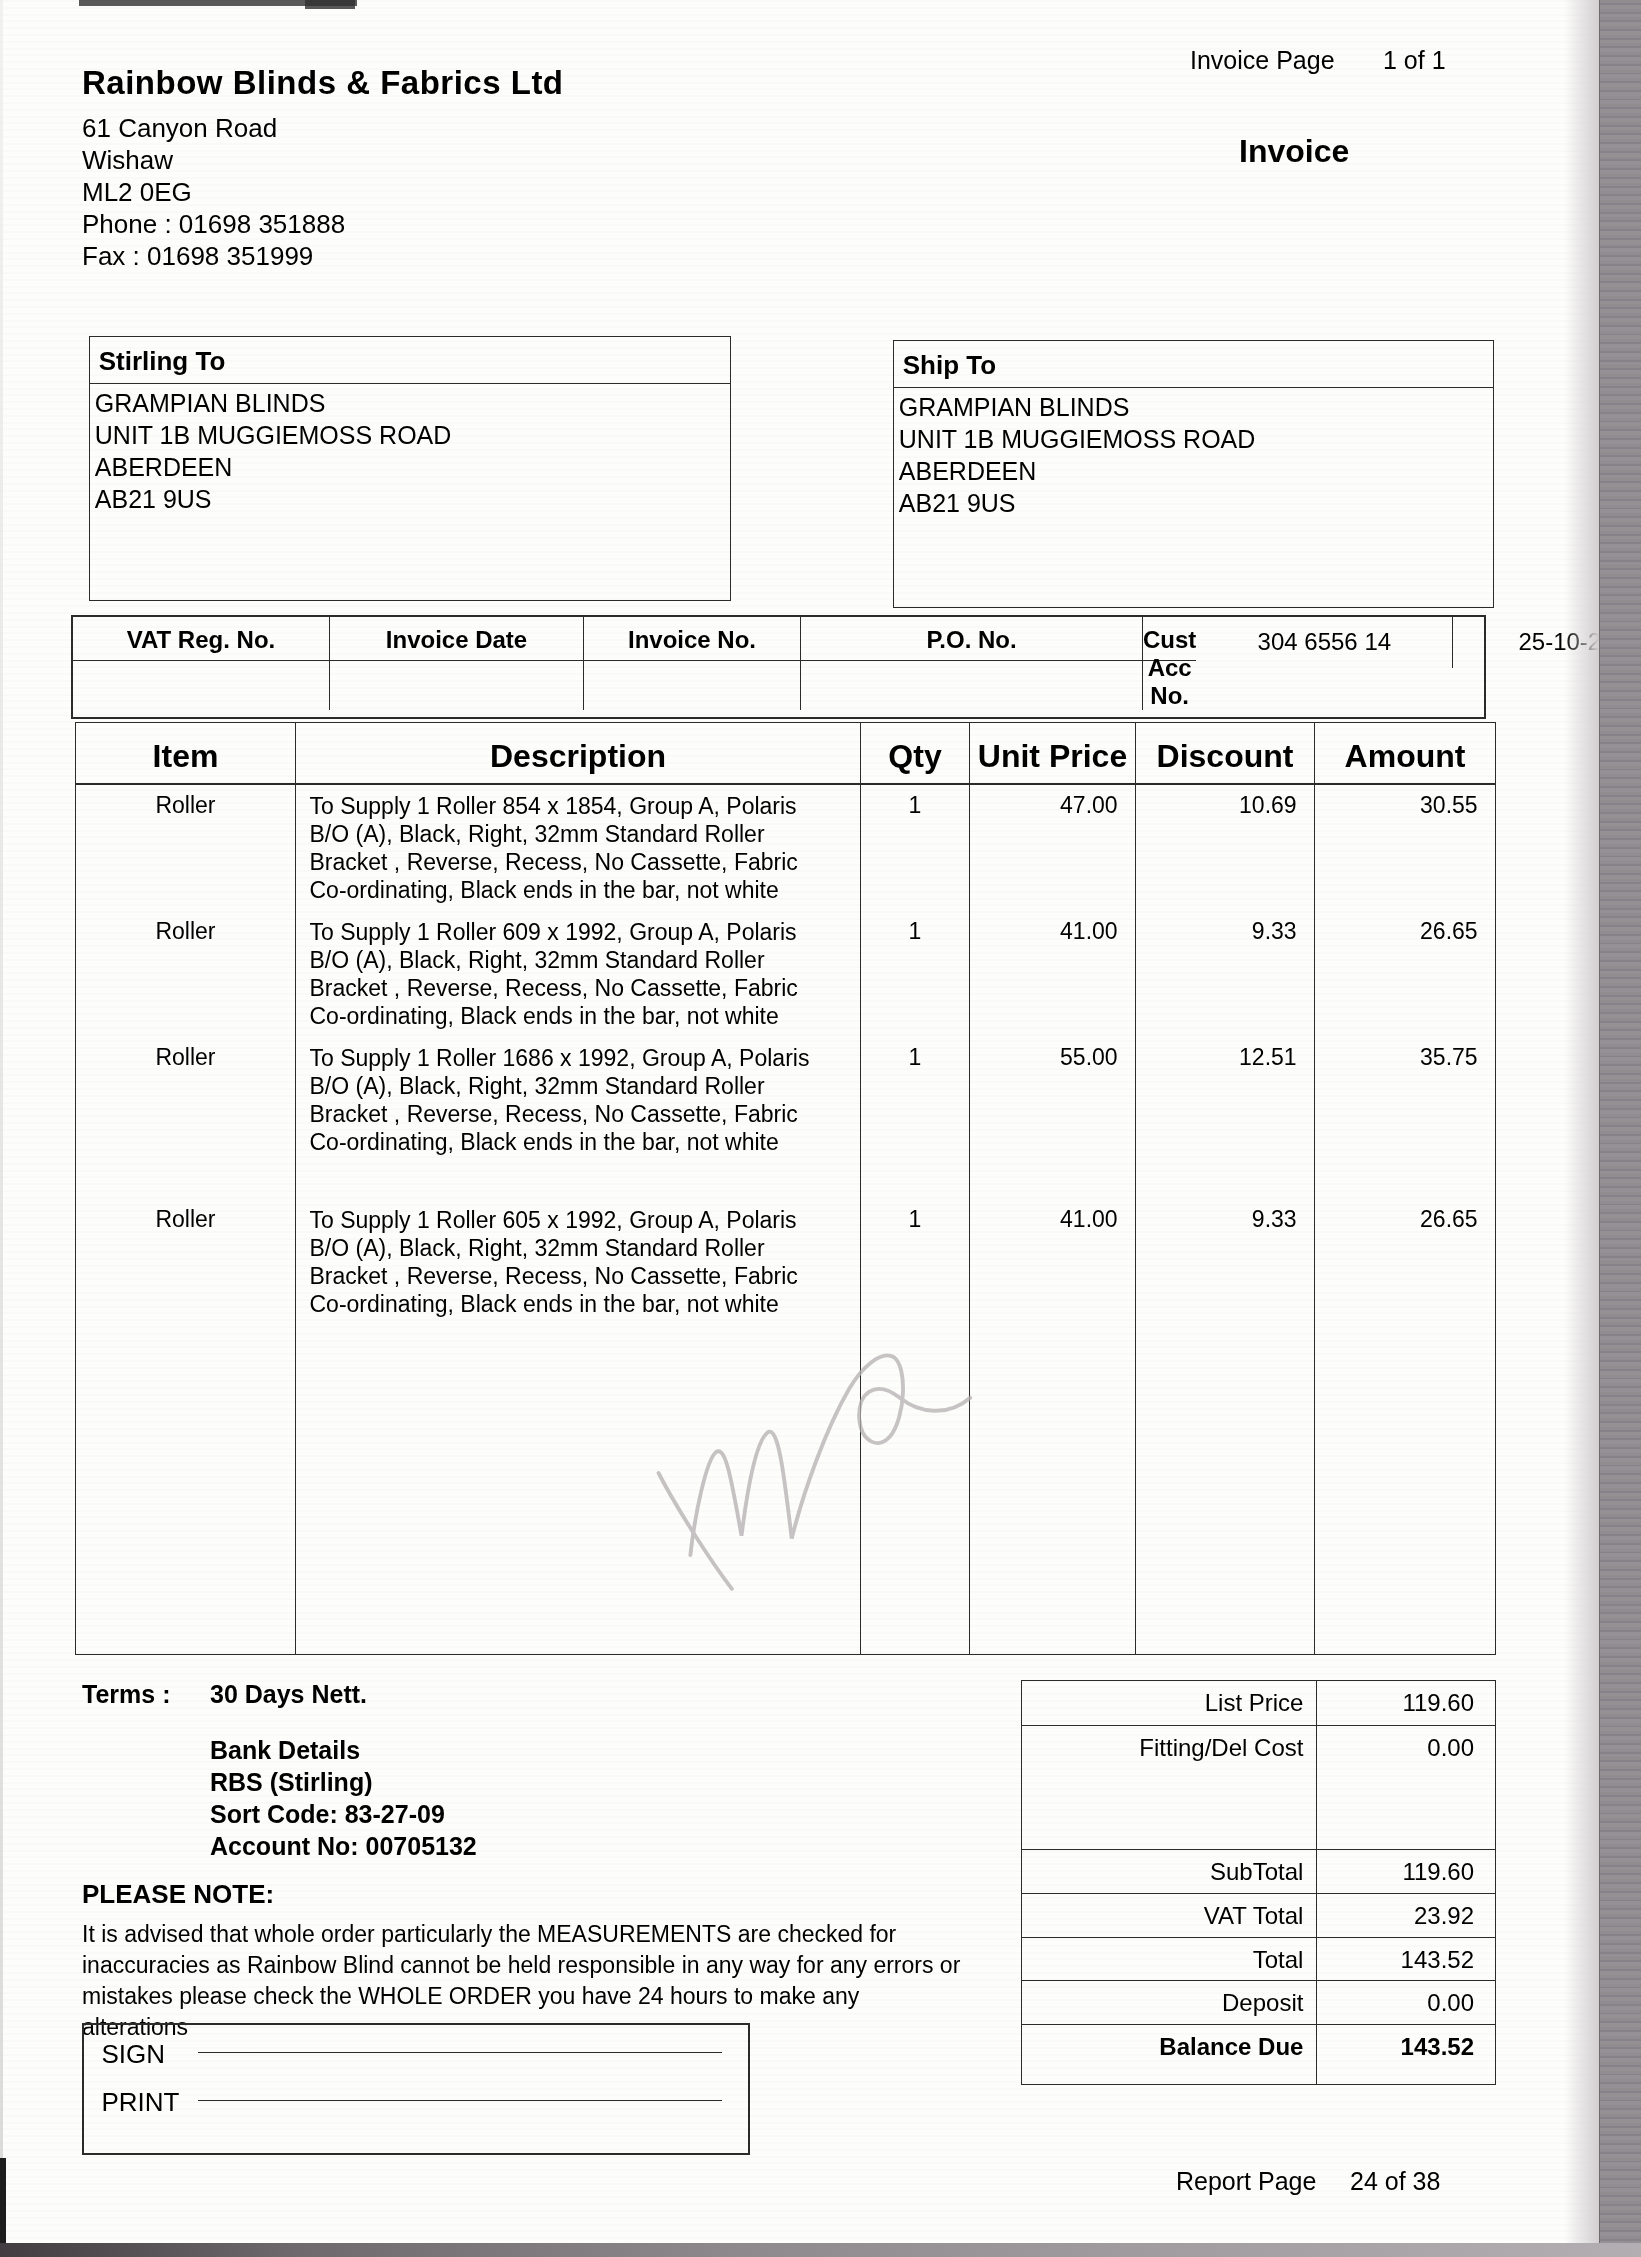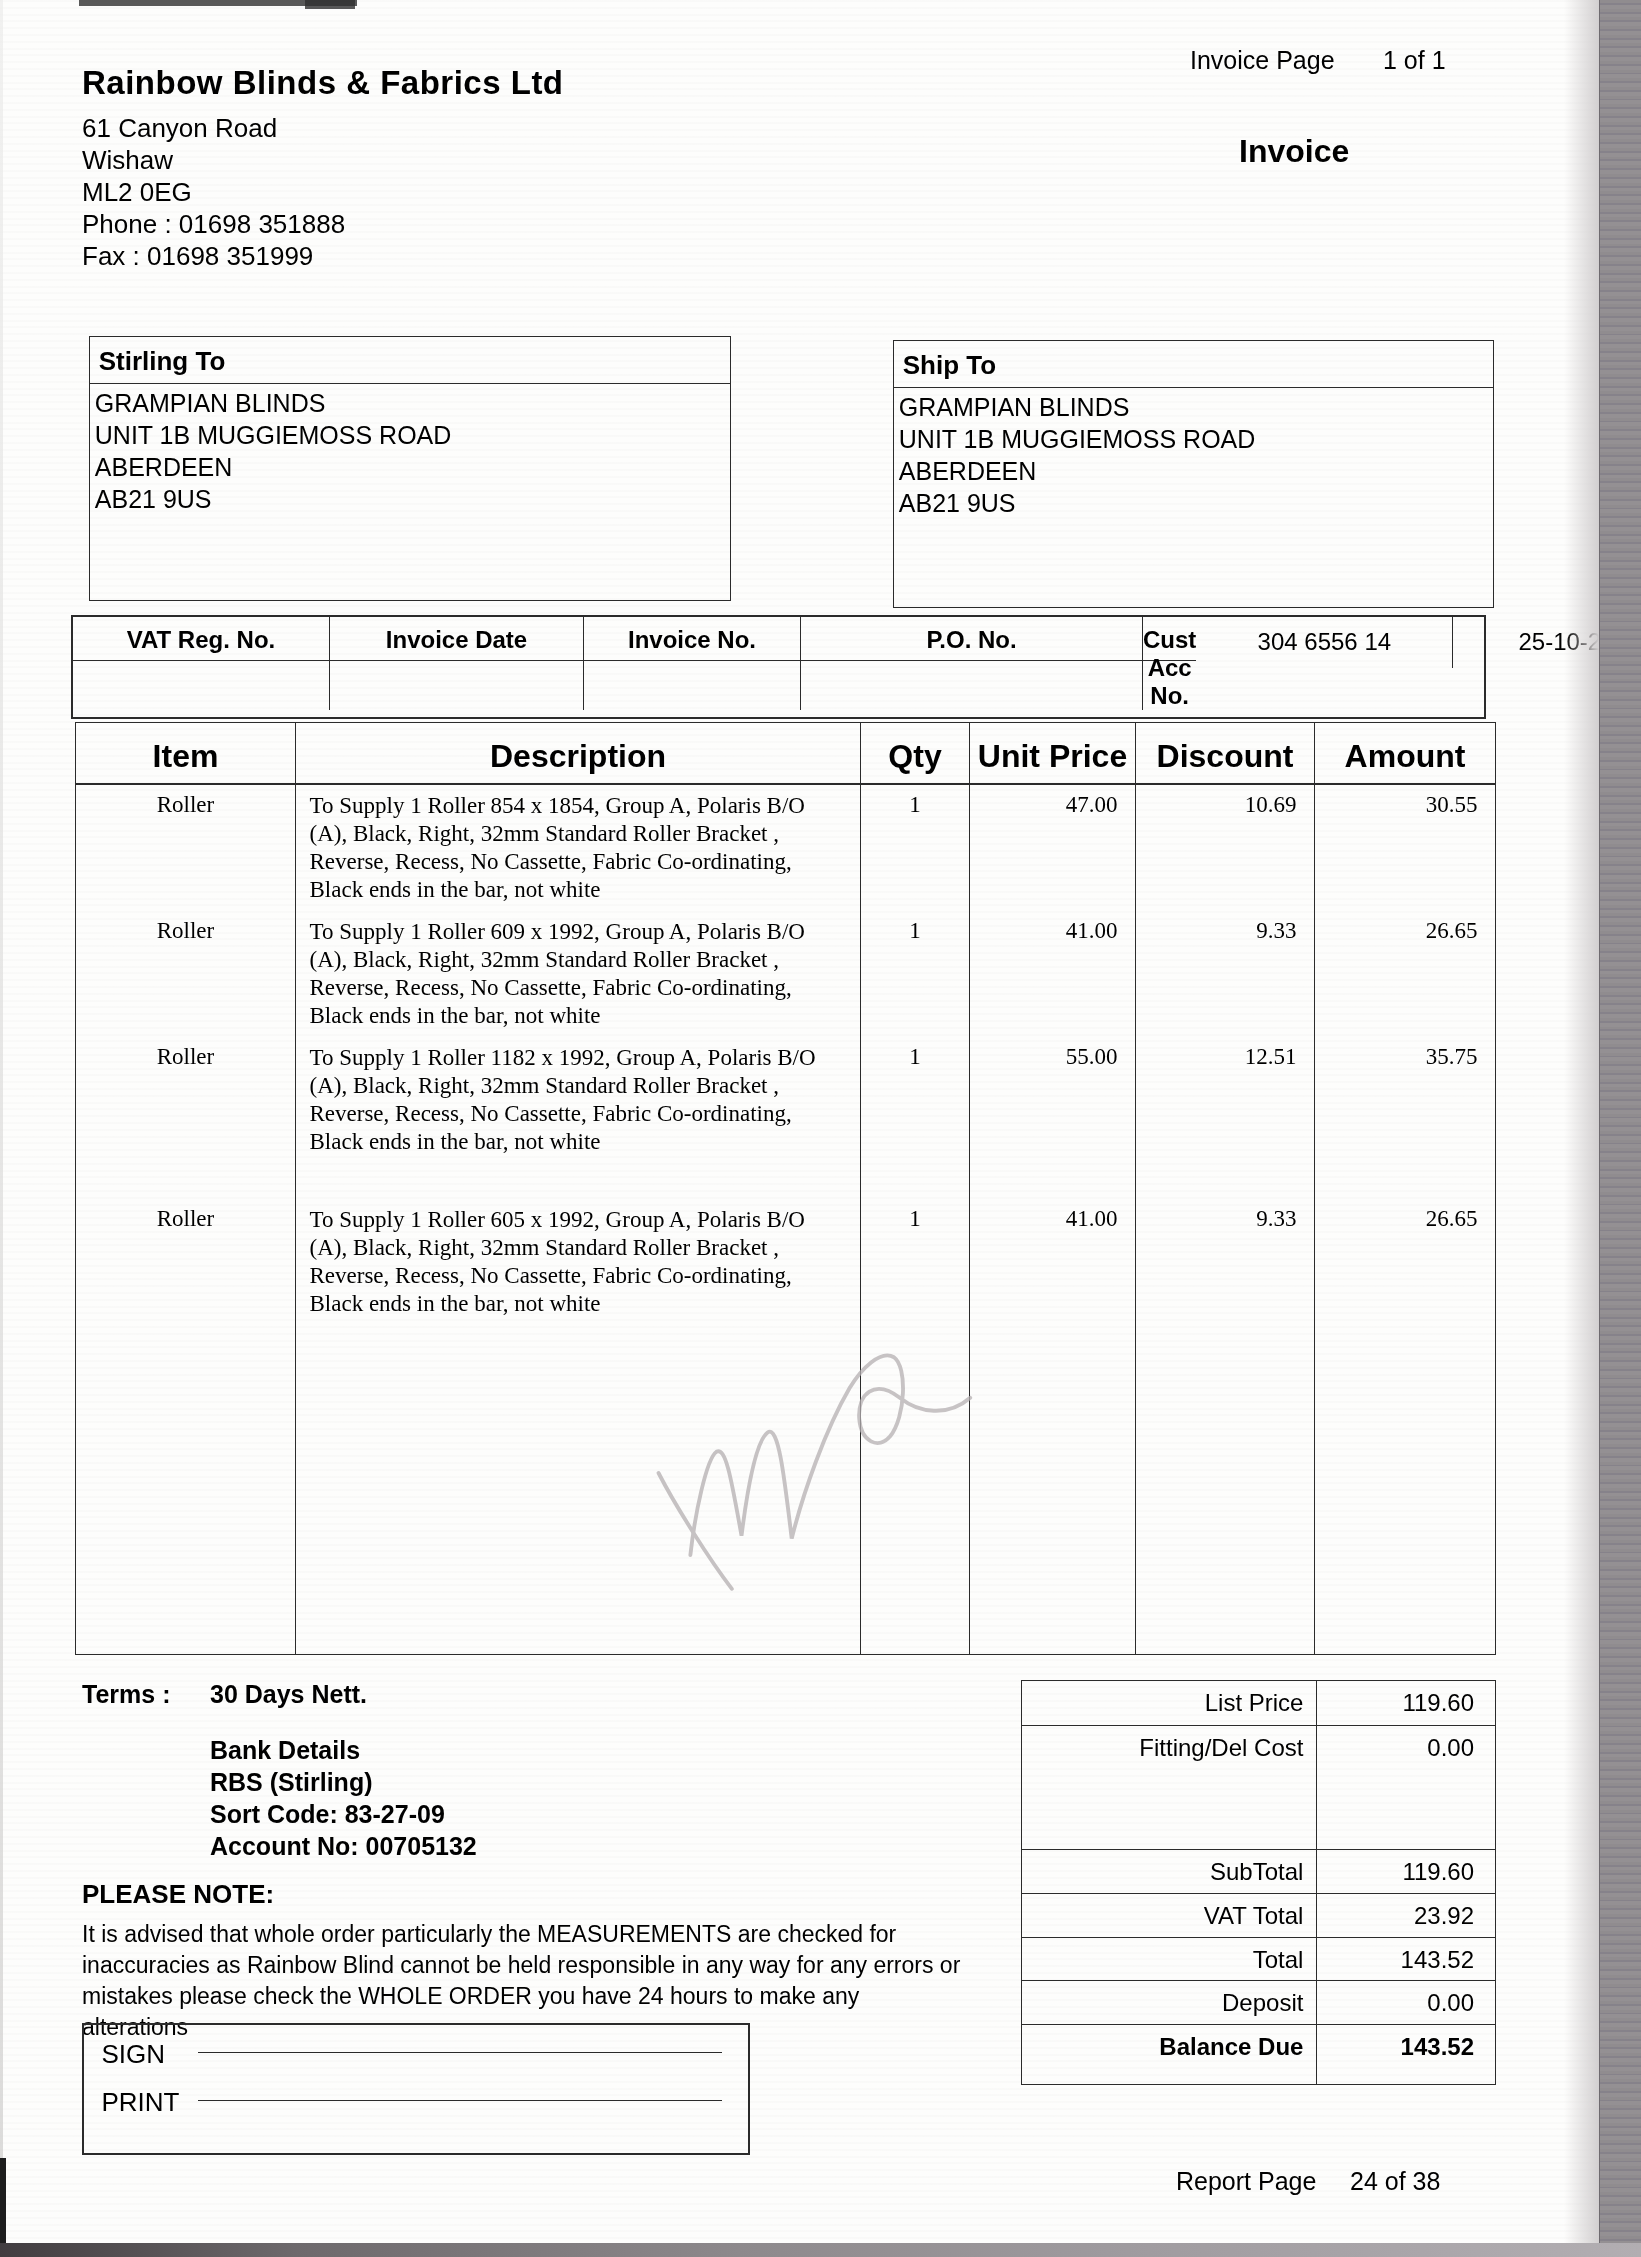--- a/index.html
+++ b/index.html
@@ -43,21 +43,21 @@
   .mhead > div{font-weight:bold;padding-top:8.7px;}
   .mval{height:51px;}
   .mval > div{padding-top:10.6px;}
   
   .items{border:1.9px solid #2b2b2b;display:flex;flex-direction:column;}
   .irow{display:grid;grid-template-columns:220px 565px 109px 166px 179px 1fr;}
   .irow > div{border-right:1.9px solid #2b2b2b;}
   .irow > div:last-child{border-right:none;}
   .ihead{height:60px;border-bottom:2.9px solid #2b2b2b;}
   .ihead > div{font-weight:bold;font-size:32px;text-align:center;padding-top:14.5px;}
-  .ibody > div{font-size:23px;font-family:Liberation Serif, serif;}
+  .ibody > div{font-size:23px;}
   .c-item{text-align:center;padding-top:6.8px;}
   .c-desc{padding:6.8px 39px 0 13.5px;line-height:28px;overflow:hidden;}
   .c-qty{text-align:center;padding-top:6.8px;}
   .c-num{text-align:right;padding:6.8px 17.4px 0 0;}
   .ifill{flex:1;}
   
   .totals{border:1.9px solid #2b2b2b;display:flex;flex-direction:column;}
   .trow{display:grid;grid-template-columns:295px 1fr;border-top:1.9px solid #2b2b2b;}
   .trow:first-child{border-top:none;}
   .trow > div:first-child{border-right:1.9px solid #2b2b2b;text-align:right;padding:7.7px 12.6px 0 0;font-size:24px;}
@@ -155,21 +155,21 @@
       <div class="c-item">Roller</div>
       <div class="c-desc">To Supply 1 Roller  609 x 1992, Group A, Polaris B/O (A), Black, Right, 32mm Standard Roller Bracket , Reverse, Recess, No Cassette, Fabric Co-ordinating, Black ends in the bar, not white</div>
       <div class="c-qty">1</div>
       <div class="c-num">41.00</div>
       <div class="c-num">9.33</div>
       <div class="c-num">26.65</div>
     </div>
 
     <div class="irow ibody" style="height:162px;">
       <div class="c-item">Roller</div>
-      <div class="c-desc">To Supply 1 Roller  1182 x 1992, Group A, Polaris B/O (A), Black, Right, 32mm Standard Roller Bracket , Reverse, Recess, No Cassette, Fabric Co-ordinating, Black ends in the bar, not white</div>
+      <div class="c-desc">To Supply 1 Roller  1686 x 1992, Group A, Polaris B/O (A), Black, Right, 32mm Standard Roller Bracket , Reverse, Recess, No Cassette, Fabric Co-ordinating, Black ends in the bar, not white</div>
       <div class="c-qty">1</div>
       <div class="c-num">55.00</div>
       <div class="c-num">12.51</div>
       <div class="c-num">35.75</div>
     </div>
 
     <div class="irow ibody" style="height:133px;">
       <div class="c-item">Roller</div>
       <div class="c-desc">To Supply 1 Roller  605 x 1992, Group A, Polaris B/O (A), Black, Right, 32mm Standard Roller Bracket , Reverse, Recess, No Cassette, Fabric Co-ordinating, Black ends in the bar, not white</div>
       <div class="c-qty">1</div>

